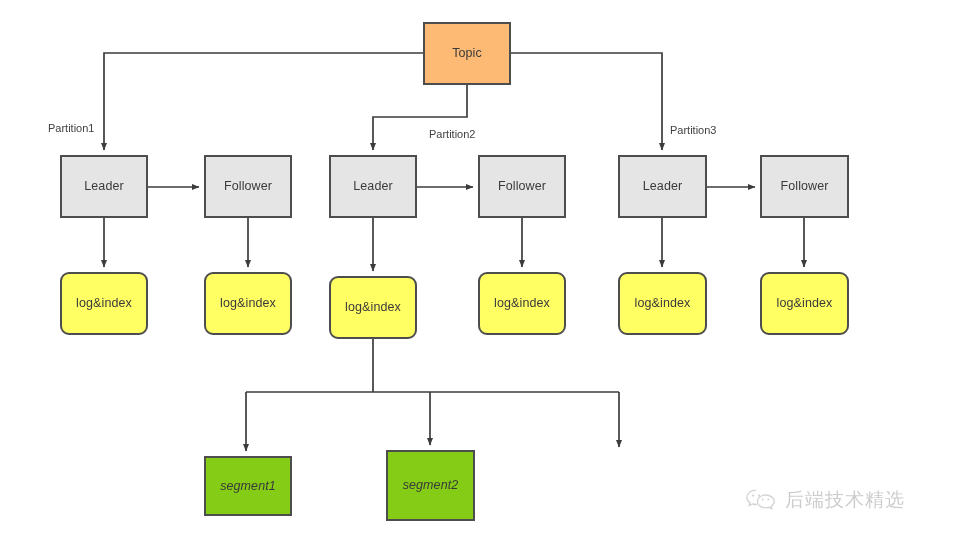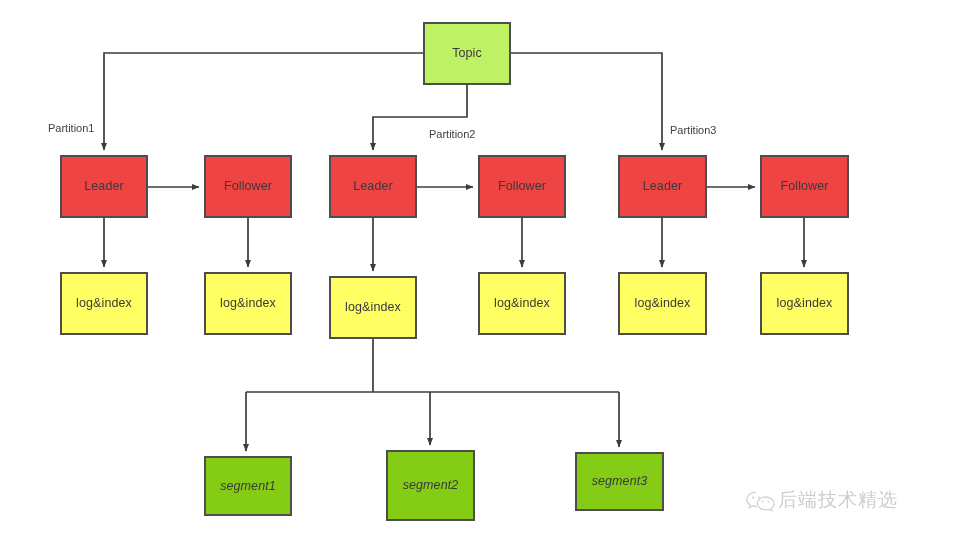--- a/index.html
+++ b/index.html
@@ -31,39 +31,40 @@
     display: flex;
     align-items: center;
     justify-content: center;
     color: #3a3a3a;
     font-size: 12.5px;
     line-height: 1;
     letter-spacing: 0.1px;
     z-index: 3;
     text-align: center;
   }
-  .node.topic   { background: #bef264; }
+  .node.topic   { background: #fdba74; }
   .node.leader,
-  .node.follower{ background: #ef4444; }
-  .node.logindex{ background: #ffff64; }
+  .node.follower{ background: #e5e5e5; }
+  .node.logindex{ background: #ffff64; border-radius: 9px; }
   .node.segment { background: #84cc16; font-style: italic; }
 
   .edge-label {
     position: absolute;
     color: #3f3f3f;
     font-size: 11px;
     line-height: 1;
     white-space: nowrap;
     z-index: 4;
   }
 
   .watermark {
     position: absolute;
     display: flex;
-    align-items: flex-end;
+    align-items: flex-start;
+    gap: 7px;
     opacity: 0.5;
     z-index: 5;
   }
   .watermark .wm-text {
     font-size: 19px;
     color: #9a9a9a;
     letter-spacing: 1px;
     font-family: "DejaVu Sans", "Liberation Sans", sans-serif;
   }
   .wm-icon { width: 34px; height: 24px; display: block; }
@@ -148,23 +149,20 @@
   <div class="node logindex" style="left:760px; top:272px; width:89px; height:63px;">
     <span>log&amp;index</span>
   </div>
 
   <div class="node segment" style="left:204px; top:456px; width:88px; height:60px;">
     <span>segment1</span>
   </div>
   <div class="node segment" style="left:386px; top:450px; width:89px; height:71px;">
     <span>segment2</span>
   </div>
-  <div class="node segment" style="left:575px; top:452px; width:89px; height:59px;">
-    <span>segment3</span>
-  </div>
 
   <div class="edge-label" style="left:48px; top:123px;">Partition1</div>
   <div class="edge-label" style="left:381px; top:129px;margin-left:48px;">Partition2</div>
   <div class="edge-label" style="left:670px; top:125px;">Partition3</div>
 
   <div class="watermark" style="left:744px; top:487px;">
     <span class="wm-icon">
       <svg viewBox="0 0 34 24" xmlns="http://www.w3.org/2000/svg" width="34" height="24">
         <g fill="none" stroke="#a8a8a8" stroke-width="1.3">
           <path d="M12.2,3.2 C6.9,3.2 2.8,6.5 2.8,10.4 C2.8,12.6 4.1,14.5 6.2,15.8 L5.3,18.6 L8.6,17.0 C9.7,17.3 10.9,17.5 12.2,17.5 C12.5,17.5 12.8,17.5 13.1,17.4"></path>

